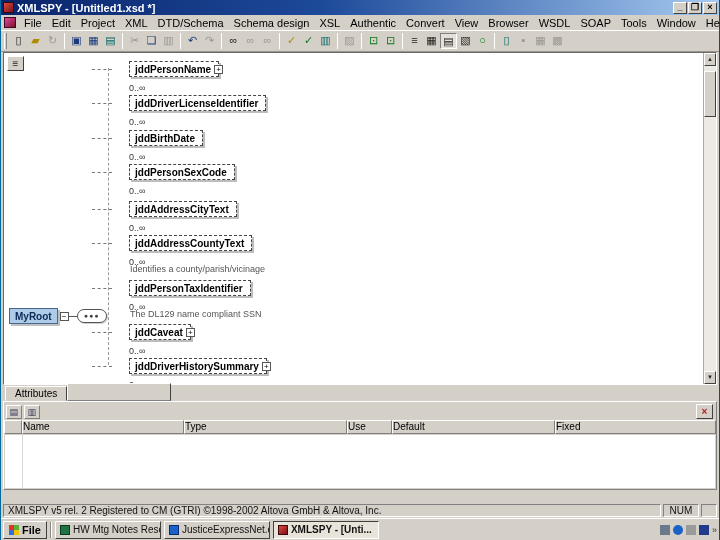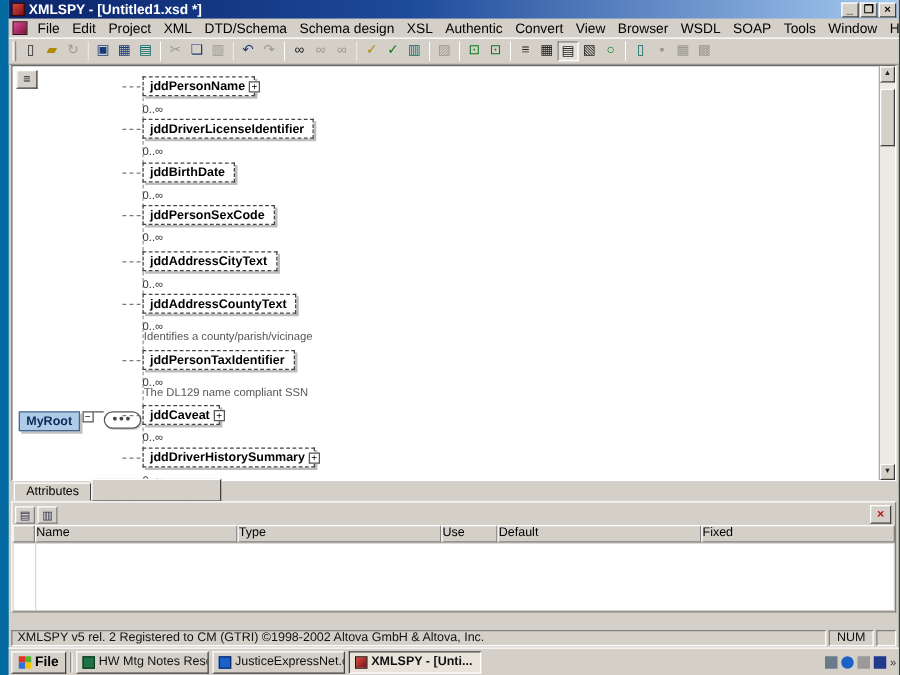--- a/index.html
+++ b/index.html
@@ -1,17 +1,17 @@
 <!DOCTYPE html>
 <html><head>
 <meta charset="utf-8">
 <style>
   *{margin:0;padding:0;box-sizing:border-box;font-family:"Liberation Sans",sans-serif}
   html,body{width:720px;height:540px;overflow:hidden;background:#d4d0c8}
-  .win{position:absolute;inset:0;background:#d4d0c8;border-left:7px solid #0369a1;border-right:1px solid #404040}
+  .win{position:absolute;inset:0;background:#d4d0c8;border-left:1px solid #0369a1;border-right:1px solid #404040}
 
   
   .titlebar{height:15px;background:linear-gradient(90deg,#0a246a,#1d4a9a 45%,#a6caf0);display:flex;align-items:center;padding:0 2px;color:#fff}
   .app-icon{width:11px;height:11px;background:linear-gradient(135deg,#e04a34,#7a1020);border:1px solid #3a0808;margin-right:3px;flex:none}
   .title{font-size:11px;font-weight:bold;flex:1;white-space:nowrap;overflow:hidden}
   .winbtn{width:14px;height:12px;background:#d4d0c8;border:1px solid;border-color:#fff #404040 #404040 #fff;font-size:9px;line-height:9px;text-align:center;color:#000;margin-left:1px;font-weight:bold;flex:none}
 
   
   .menubar{height:15px;display:flex;align-items:center;font-size:11px;padding-left:2px;background:#d4d0c8}
   .mdi-doc{width:12px;height:11px;background:linear-gradient(135deg,#e04a9a,#7a1030);border:1px solid #400820;margin:0 3px 0 1px;flex:none}
@@ -27,29 +27,29 @@
 
   
   .canvas{position:absolute;left:2px;right:2px;top:52px;height:333px;background:#fff;border:1px solid;border-color:#6a6a6a #fff #fff #6a6a6a;overflow:hidden}
   .globals-btn{position:absolute;left:3px;top:3px;width:17px;height:15px;background:#d4d0c8;border:1px solid;border-color:#fff #404040 #404040 #fff;font-size:10px;line-height:13px;text-align:center;color:#222}
   .vscroll{position:absolute;right:0;top:0;bottom:0;width:13px;background:#eceae2;border-left:1px solid #aaa;display:flex;flex-direction:column}
   .sbtn{height:13px;background:#d4d0c8;border:1px solid;border-color:#fff #404040 #404040 #fff;font-size:6px;line-height:11px;text-align:center;color:#222;flex:none}
   .sthumb{height:46px;margin-top:5px;background:#d4d0c8;border:1px solid;border-color:#fff #404040 #404040 #fff;flex:none}
   .sspace{flex:1}
   .trunk{position:absolute;left:104px;top:15px;height:297px;border-left:1px dashed #999}
 
-  .rootgrp{position:absolute;left:5px;top:276px;display:flex;align-items:flex-start}
+  .rootgrp{position:absolute;left:5px;top:255px;display:flex;align-items:center}
   .root-box{background:#aecbe8;border:1px solid #44688e;box-shadow:2px 2px 0 #c0c0c0;font-size:10px;font-weight:bold;color:#0a2a55;padding:1px 5px;height:16px;line-height:13px}
   .minusbox{width:9px;height:9px;background:#fff;border:1px solid #555;font-size:8px;line-height:7px;text-align:center;margin-left:2px}
   .hline{width:8px;border-top:1px solid #555;height:1px}
   .comp{width:30px;height:14px;border:1px solid #555;border-radius:7px;background:#fff;font-size:7px;line-height:12px;letter-spacing:1px;text-align:center;color:#444;box-shadow:1px 1px 0 #d0d0d0}
 
   .elem{position:absolute;left:96px}
   .stub{position:absolute;left:-8px;top:8px;width:20px;border-top:1px dashed #777}
-  .ewrap{position:relative;display:inline-block;margin-left:8px}
+  .ewrap{position:relative;display:inline-block;margin-left:29px}
   .ebox{position:relative;display:block;width:max-content;border:1px dashed #444;background:#fff;box-shadow:2px 2px 0 #bdbdbd;font-size:10px;font-weight:bold;color:#000;padding:1px 7px 1px 5px;height:16px;line-height:13px}
   .plus{position:absolute;right:-5px;top:3px;width:9px;height:9px;background:#fff;border:1px solid #555;font-size:8px;line-height:7px;text-align:center;font-weight:normal}
   .card{text-align:right;font-size:9px;color:#333;margin-top:1px;padding-right:2px}
   .note{position:absolute;left:1px;top:29px;font-size:9px;color:#555;white-space:nowrap}
 
   
   .panel{position:absolute;left:2px;right:2px;top:385px;height:105px;background:#d4d0c8}
   .ptabs{height:16px;display:flex;align-items:flex-end;padding-left:2px}
   .ptab{font-size:10px;padding:1px 9px 0;background:#d4d0c8;border:1px solid;border-color:#fff #404040 #d4d0c8 #fff;height:15px;white-space:nowrap}
   .ptab.inactive{height:13px;padding-top:16px;border-color:#fff #404040 #808080 #fff;color:#222}

